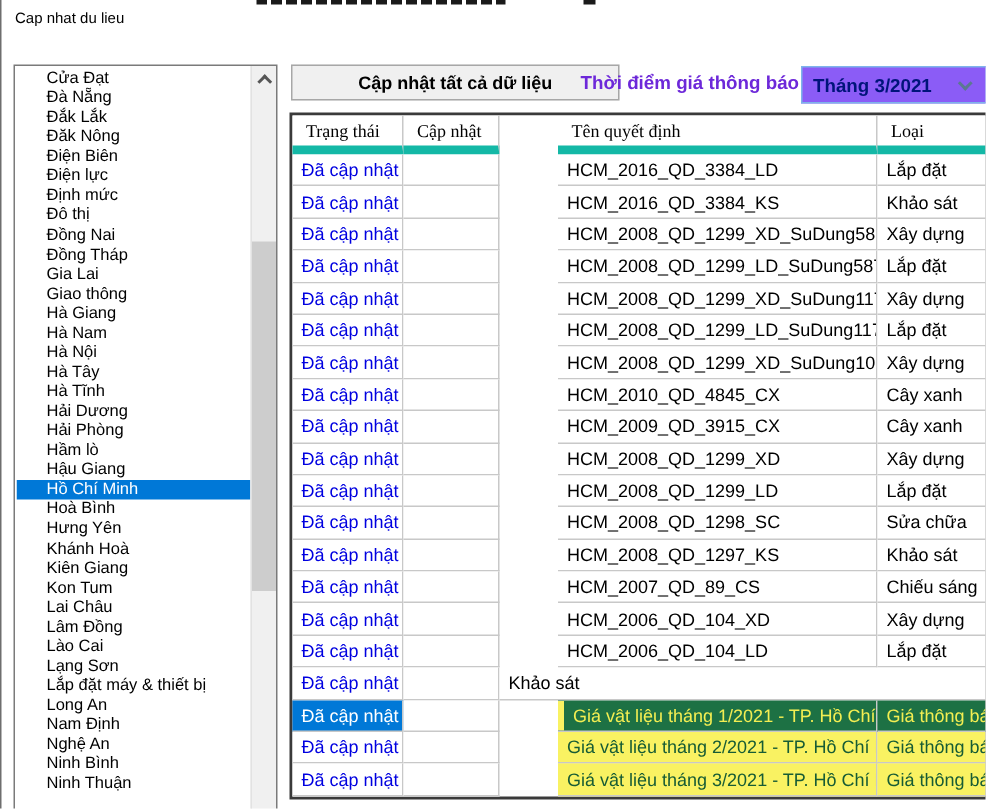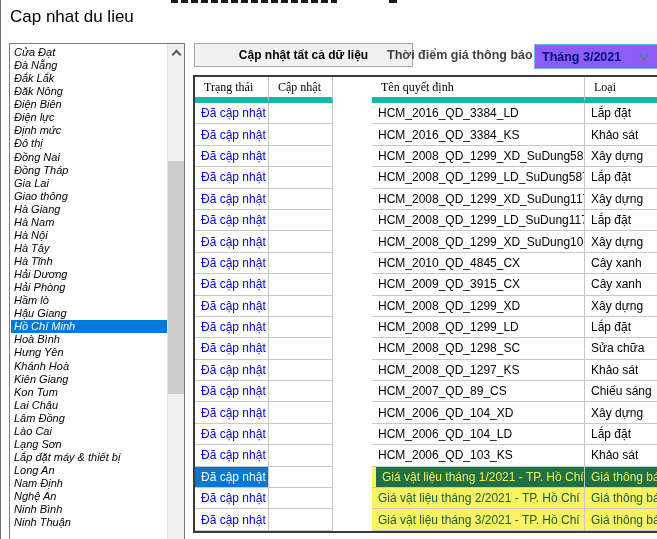--- a/index.html
+++ b/index.html
@@ -13,35 +13,35 @@
   }
   
   .top-artifact {
     position:absolute; left:170px; top:0; width:166px; height:3px;
     background:repeating-linear-gradient(90deg,#1a1a1a 0 7px,transparent 7px 10px);
   }
   .top-artifact2 { position:absolute; left:388px; top:0; width:8px; height:3px; background:#1a1a1a; }
 
   .window-title {
     position:absolute; left:9px; top:7px;
-    font-size:17px; color:#000;
+    font-size:10px; color:#000;
   }
 
   
   .listbox {
     position:absolute; left:8px; top:43px; width:176px; height:500px;
     border:1px solid #7a7a7a; background:#fff;
   }
   .list-items {
     position:absolute; left:1px; top:1px; right:17px; bottom:0;
     overflow:hidden; padding-top:1px;
   }
   .list-item {
     height:13.07px; line-height:13px; font-size:11px; color:#000;
-    padding-left:3px; white-space:nowrap; cursor:default;font-style:italic;
+    padding-left:20px; white-space:nowrap; cursor:default;
   }
   .list-item.selected { background:var(--sel); color:#fff; }
   .scrollbar {
     position:absolute; top:0; right:0; width:17px; bottom:0;
     background:#f0f0f0; border-left:1px solid #e2e2e2;
   }
   .scroll-up {
     position:absolute; top:0; left:0; right:0; height:17px; background:#f0f0f0;
     display:flex; align-items:center; justify-content:center;
   }
@@ -53,21 +53,21 @@
 
   
   .update-all-btn {
     position:absolute; left:193px; top:43px; width:219px; height:24px;
     background:#f0f0f0; border:1px solid #a7a7a7;
     font-family:"Liberation Sans", sans-serif;
     font-size:12px; font-weight:bold; color:#000; text-align:center;
   }
   .period-label {
     position:absolute; left:386px; top:43px; height:24px; line-height:24px;
-    font-size:12.5px; font-weight:bold; color:#404040; white-space:nowrap;
+    font-size:12.5px; font-weight:bold; color:#6d28d9; white-space:nowrap;
   }
   .combo {
     position:absolute; left:533px; top:44px; width:124px; height:25px;
     background:#8b5cf6; border:1px solid #7eb4ea;
     display:flex; align-items:center;
   }
   .combo-value {
     flex:1; padding-left:7px; font-size:12.5px; font-weight:bold; color:#00147a;
     white-space:nowrap; overflow:hidden;
   }
@@ -274,21 +274,20 @@
       </div>
       <div class="trow">
         <div class="cell c-status">Đã cập nhật</div>
         <div class="cell c-update"></div>
         <div class="cell c-name">HCM_2006_QD_104_LD</div>
         <div class="cell c-type">Lắp đặt</div>
       </div>
       <div class="trow">
         <div class="cell c-status">Đã cập nhật</div>
         <div class="cell c-update"></div>
-        <div class="cell c-name">HCM_2006_QD_103_KS</div>
         <div class="cell c-type">Khảo sát</div>
       </div>
       <div class="trow green">
         <div class="cell c-status status-selected">Đã cập nhật</div>
         <div class="cell c-update"></div>
         <div class="cell c-name">Giá vật liệu tháng 1/2021 - TP. Hồ Chí Minh</div>
         <div class="cell c-type">Giá thông báo</div>
       </div>
       <div class="trow yellow">
         <div class="cell c-status">Đã cập nhật</div>

